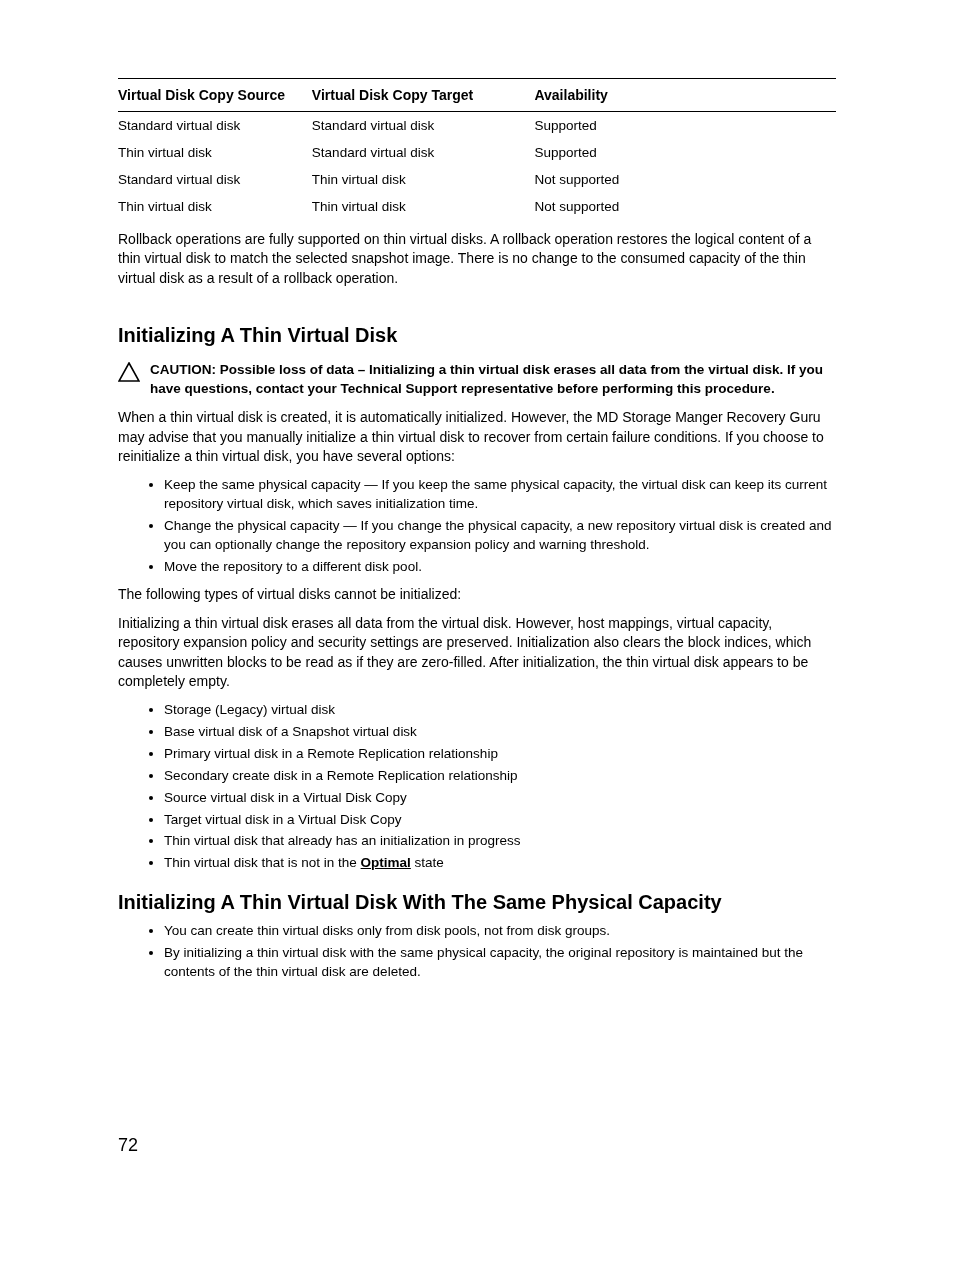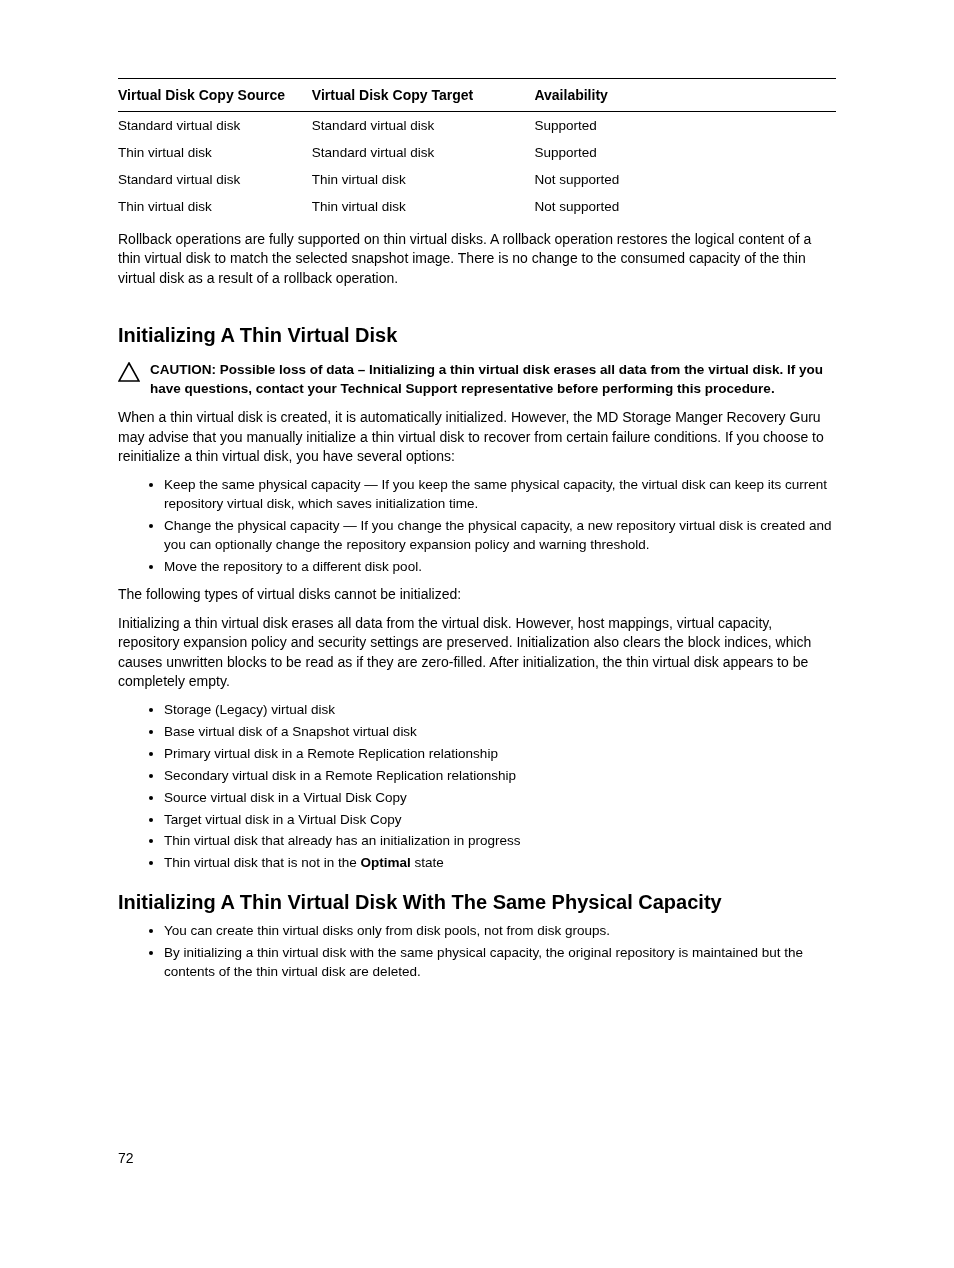--- a/index.html
+++ b/index.html
@@ -72,26 +72,26 @@
   }
   ul.bullets {
     margin: 8px 0 8px 24px;
     padding: 0 0 0 22px;
     font-size: 13.5px;
     line-height: 1.4;
   }
   ul.bullets li {
     margin: 3px 0;
   }
-  .inline-bold { font-weight: bold; }
+  .inline-bold { font-weight: bold; text-decoration: underline; }
   .pagenum {
     position: absolute;
     left: 118px;
-    bottom: 102px;
-    font-size: 14px;
+    bottom: 112px;
+    font-size: 18px;
   }
 </style>
 </head>
 <body>
 
 <div class="page">
 
   <table class="vdtable">
     <thead>
       <tr>
@@ -145,21 +145,21 @@
     <li>Move the repository to a different disk pool.</li>
   </ul>
 
   <p class="body" style="margin-top:4px;">The following types of virtual disks cannot be initialized:</p>
   <p class="body">Initializing a thin virtual disk erases all data from the virtual disk. However, host mappings, virtual capacity, repository expansion policy and security settings are preserved. Initialization also clears the block indices, which causes unwritten blocks to be read as if they are zero-filled. After initialization, the thin virtual disk appears to be completely empty.</p>
 
   <ul class="bullets">
     <li>Storage (Legacy) virtual disk</li>
     <li>Base virtual disk of a Snapshot virtual disk</li>
     <li>Primary virtual disk in a Remote Replication relationship</li>
-    <li>Secondary virtual disk in a Remote Replication relationship</li>
+    <li>Secondary create disk in a Remote Replication relationship</li>
     <li>Source virtual disk in a Virtual Disk Copy</li>
     <li>Target virtual disk in a Virtual Disk Copy</li>
     <li>Thin virtual disk that already has an initialization in progress</li>
     <li><span>Thin virtual disk that is not in the </span><span class="inline-bold">Optimal</span><span> state</span></li>
   </ul>
 
   <h3 class="subsection">Initializing A Thin Virtual Disk With The Same Physical Capacity</h3>
 
 
   <ul class="bullets">

